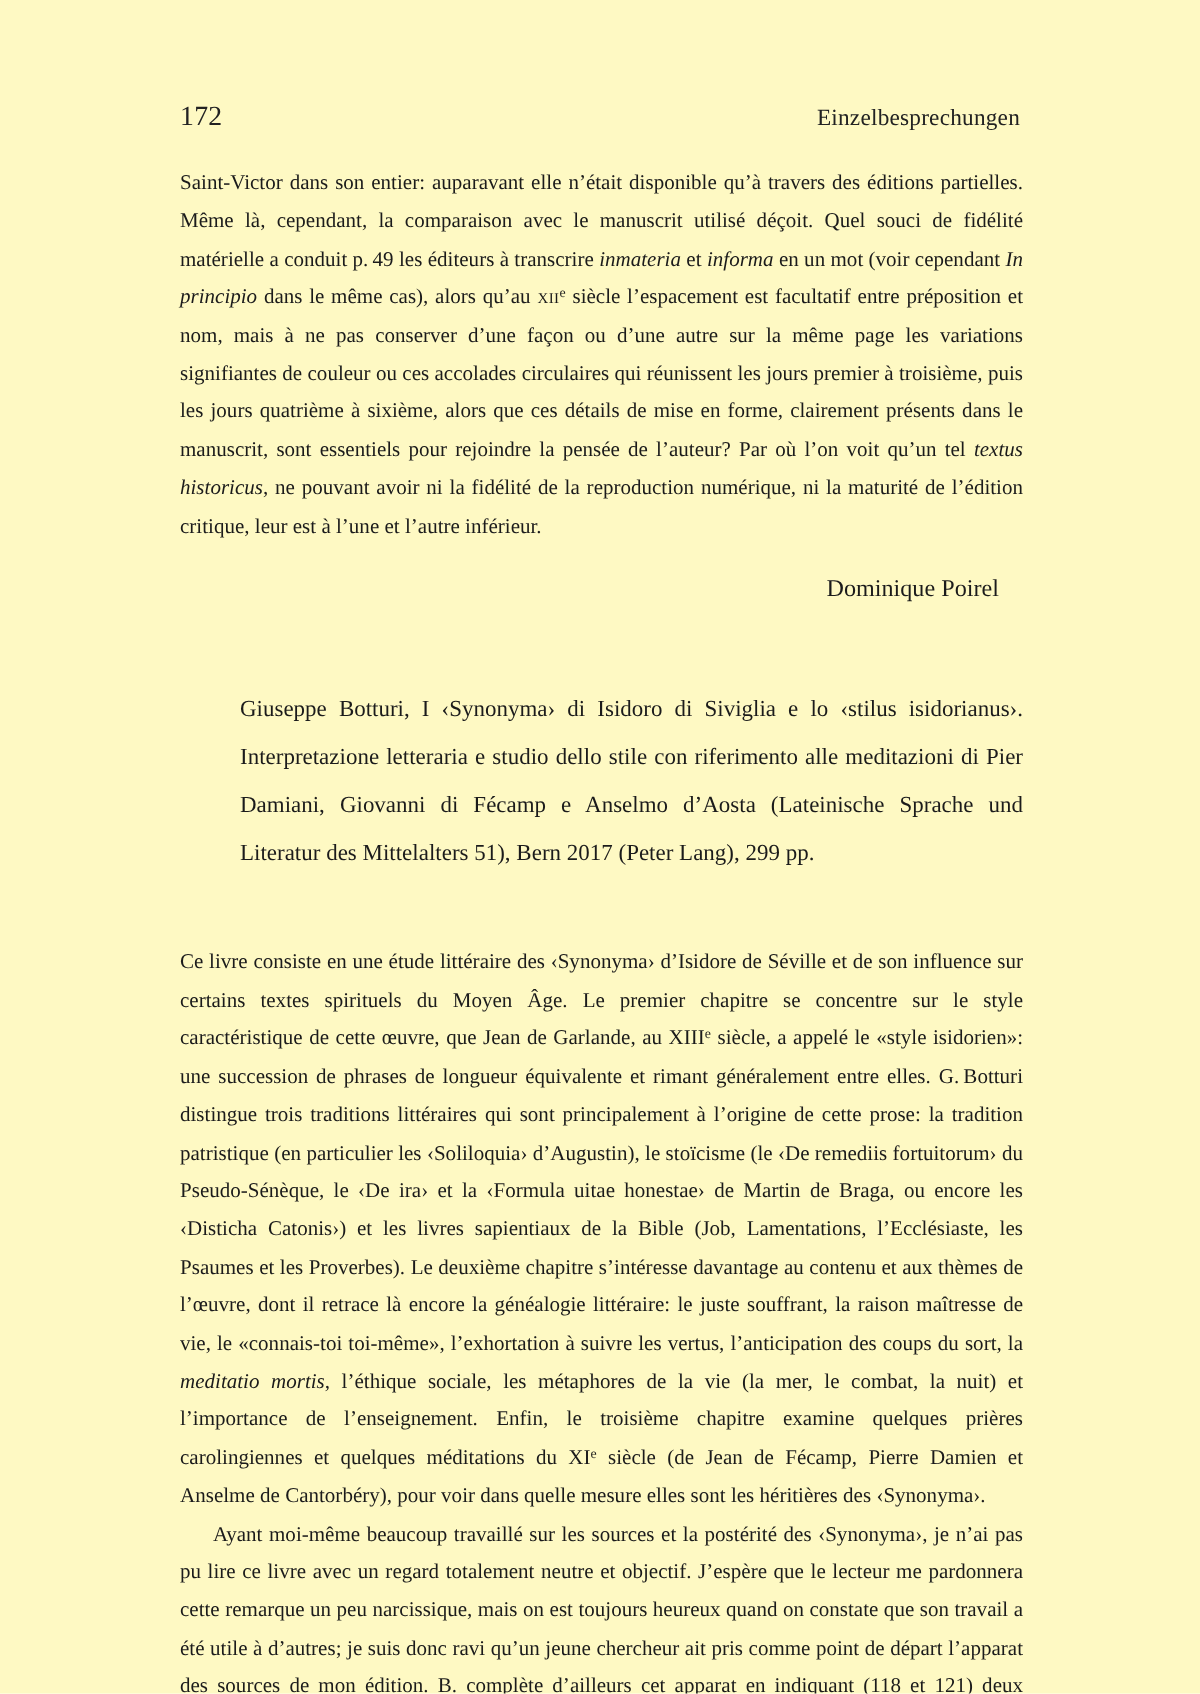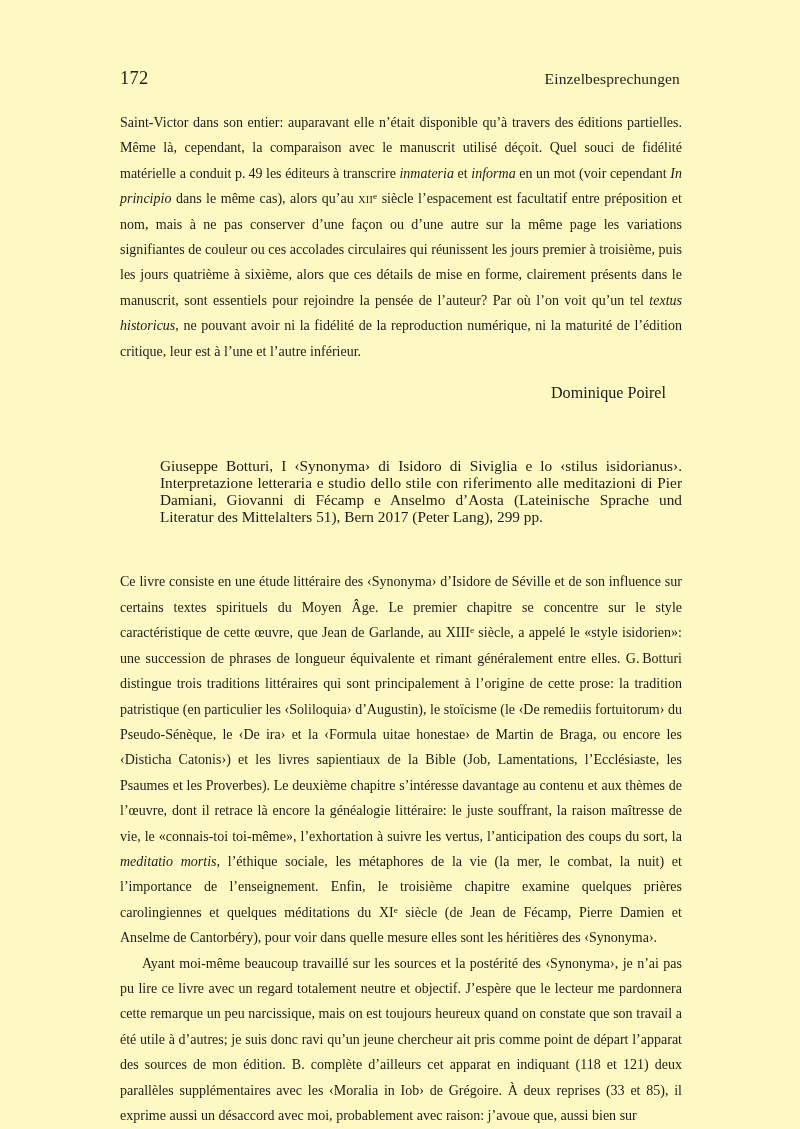--- a/index.html
+++ b/index.html
@@ -73,21 +73,21 @@
     line-height: 25.4px;
     text-align: right;
     color: #1b1b1b;
   }
 
   
   .biblio {
     margin: 0;
     padding: 0;
     font-size: 15.3px;
-    line-height: 17px;
+    line-height: 32px;
     text-align: justify;
     color: #1b1b1b;
   }
   .biblio-wrap {
     margin-top: 52px;
     margin-bottom: 44px;
     margin-left: 40px;
     width: 522px;
   }
 

